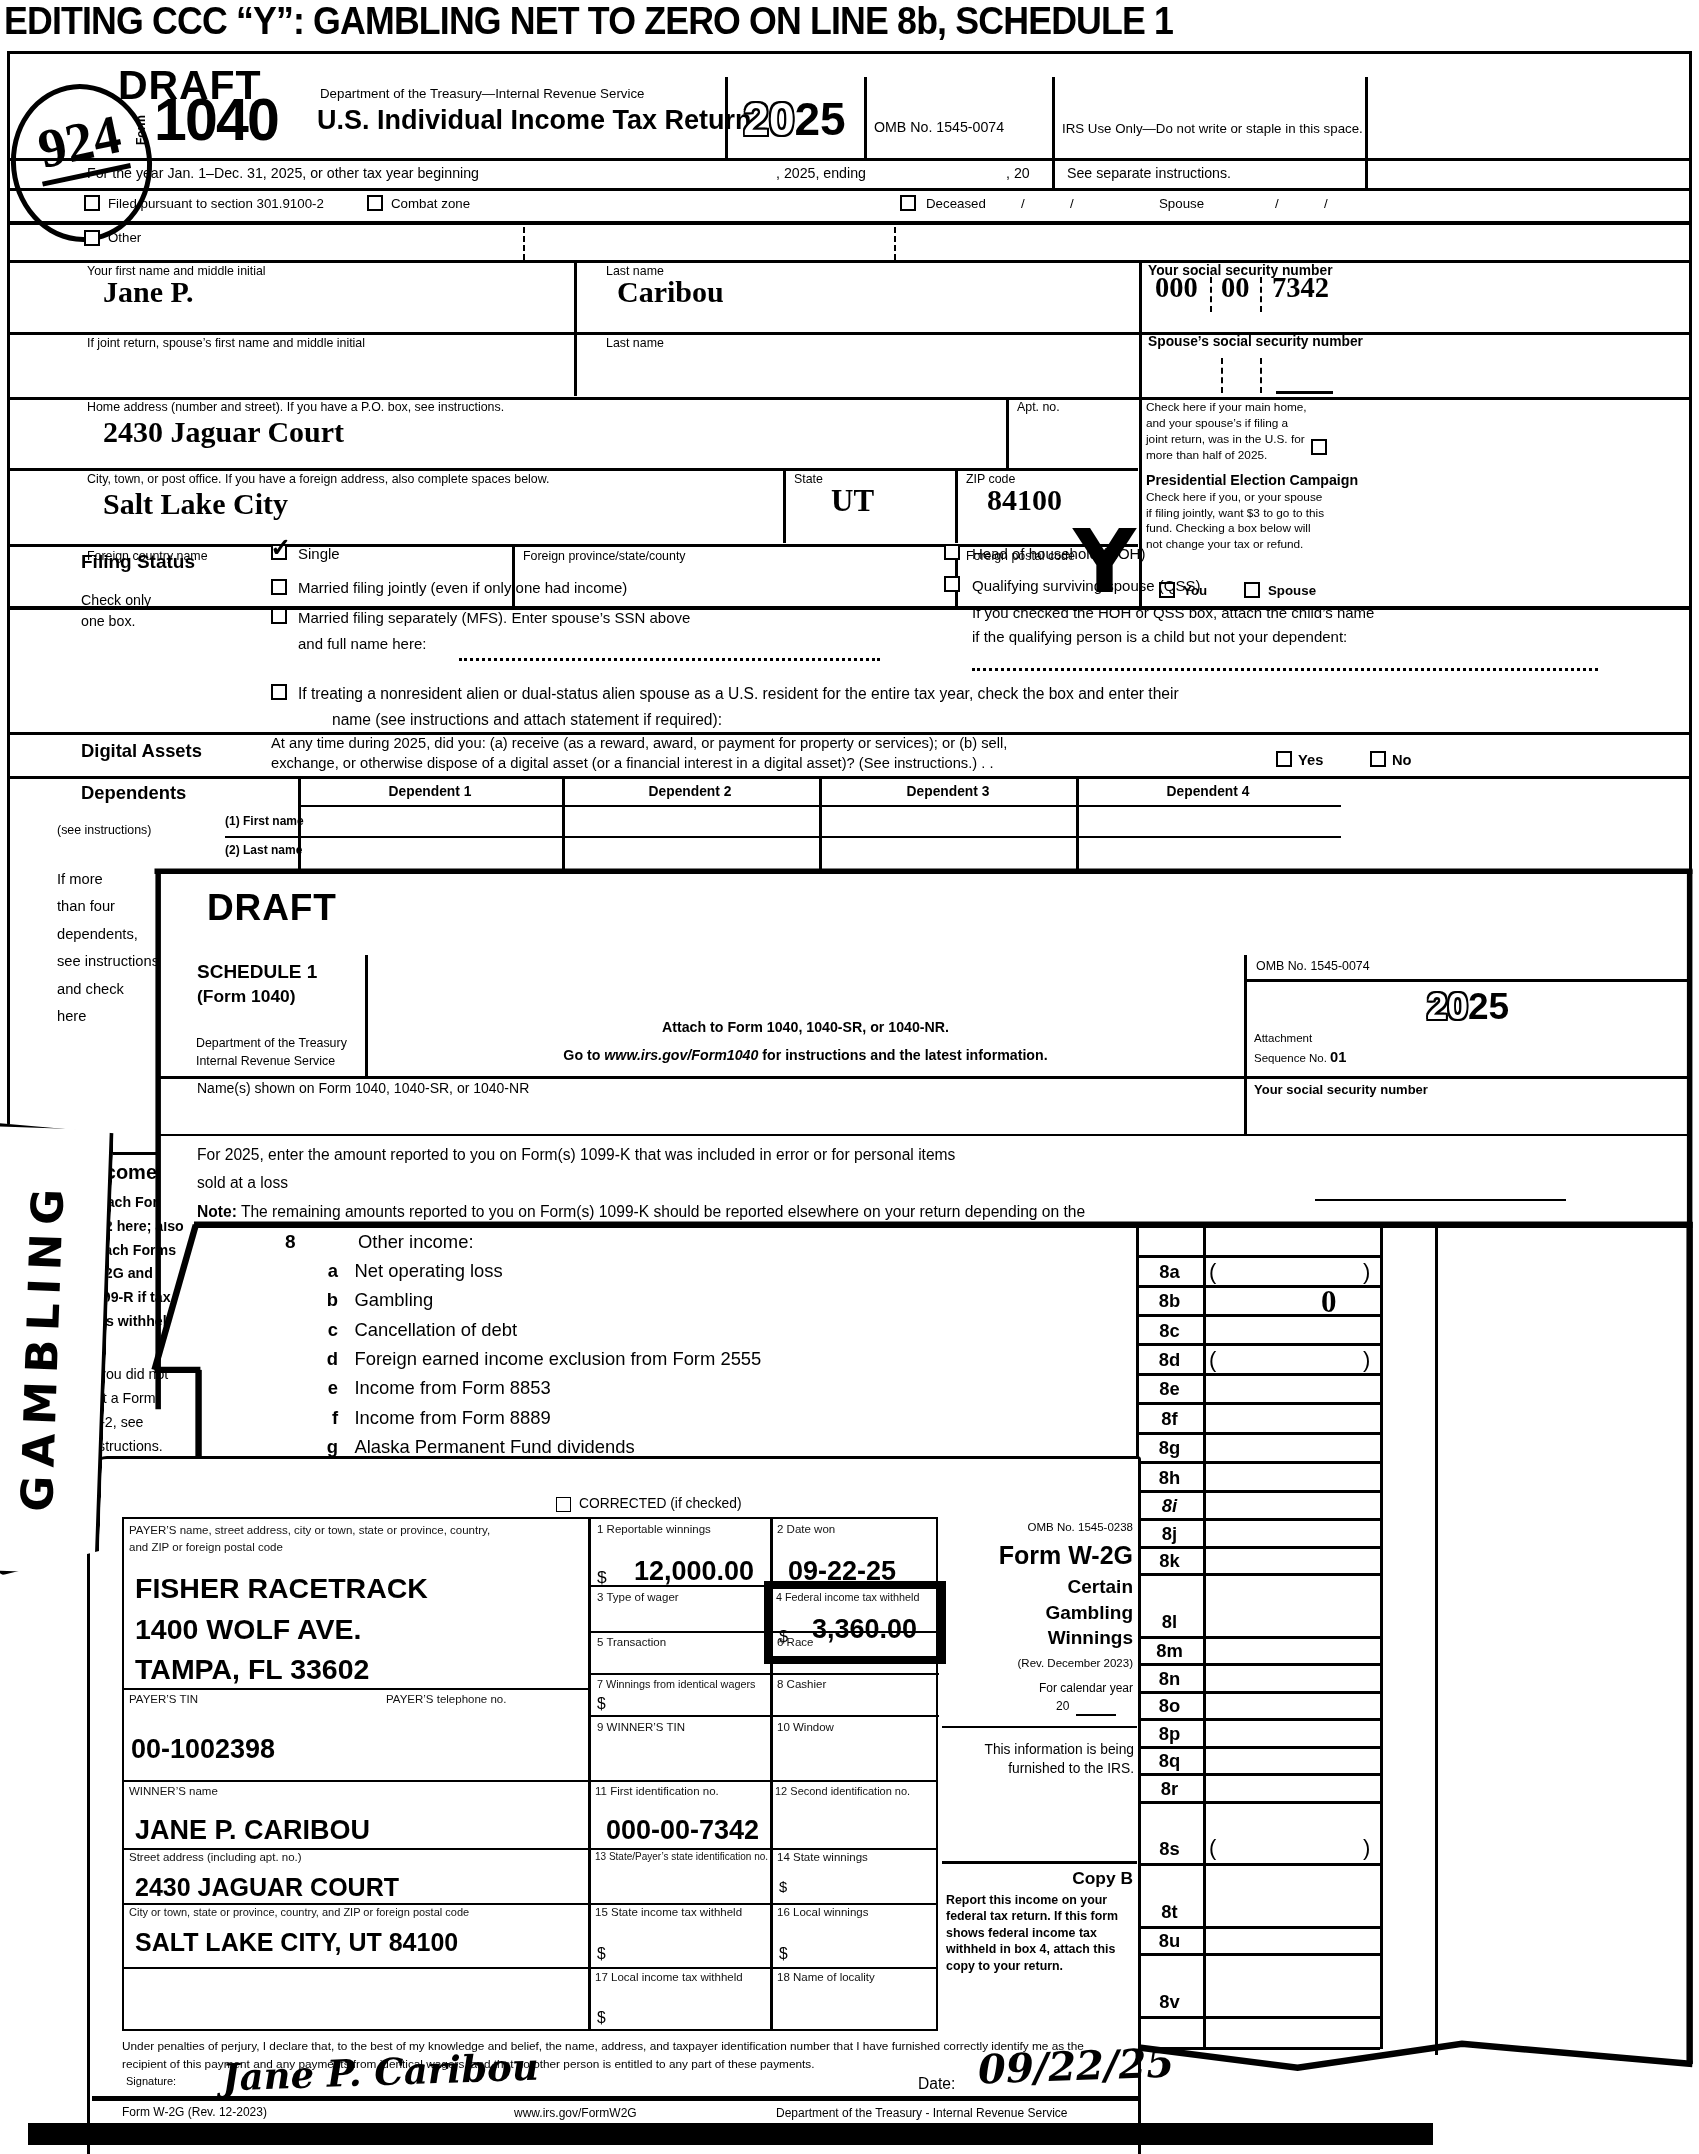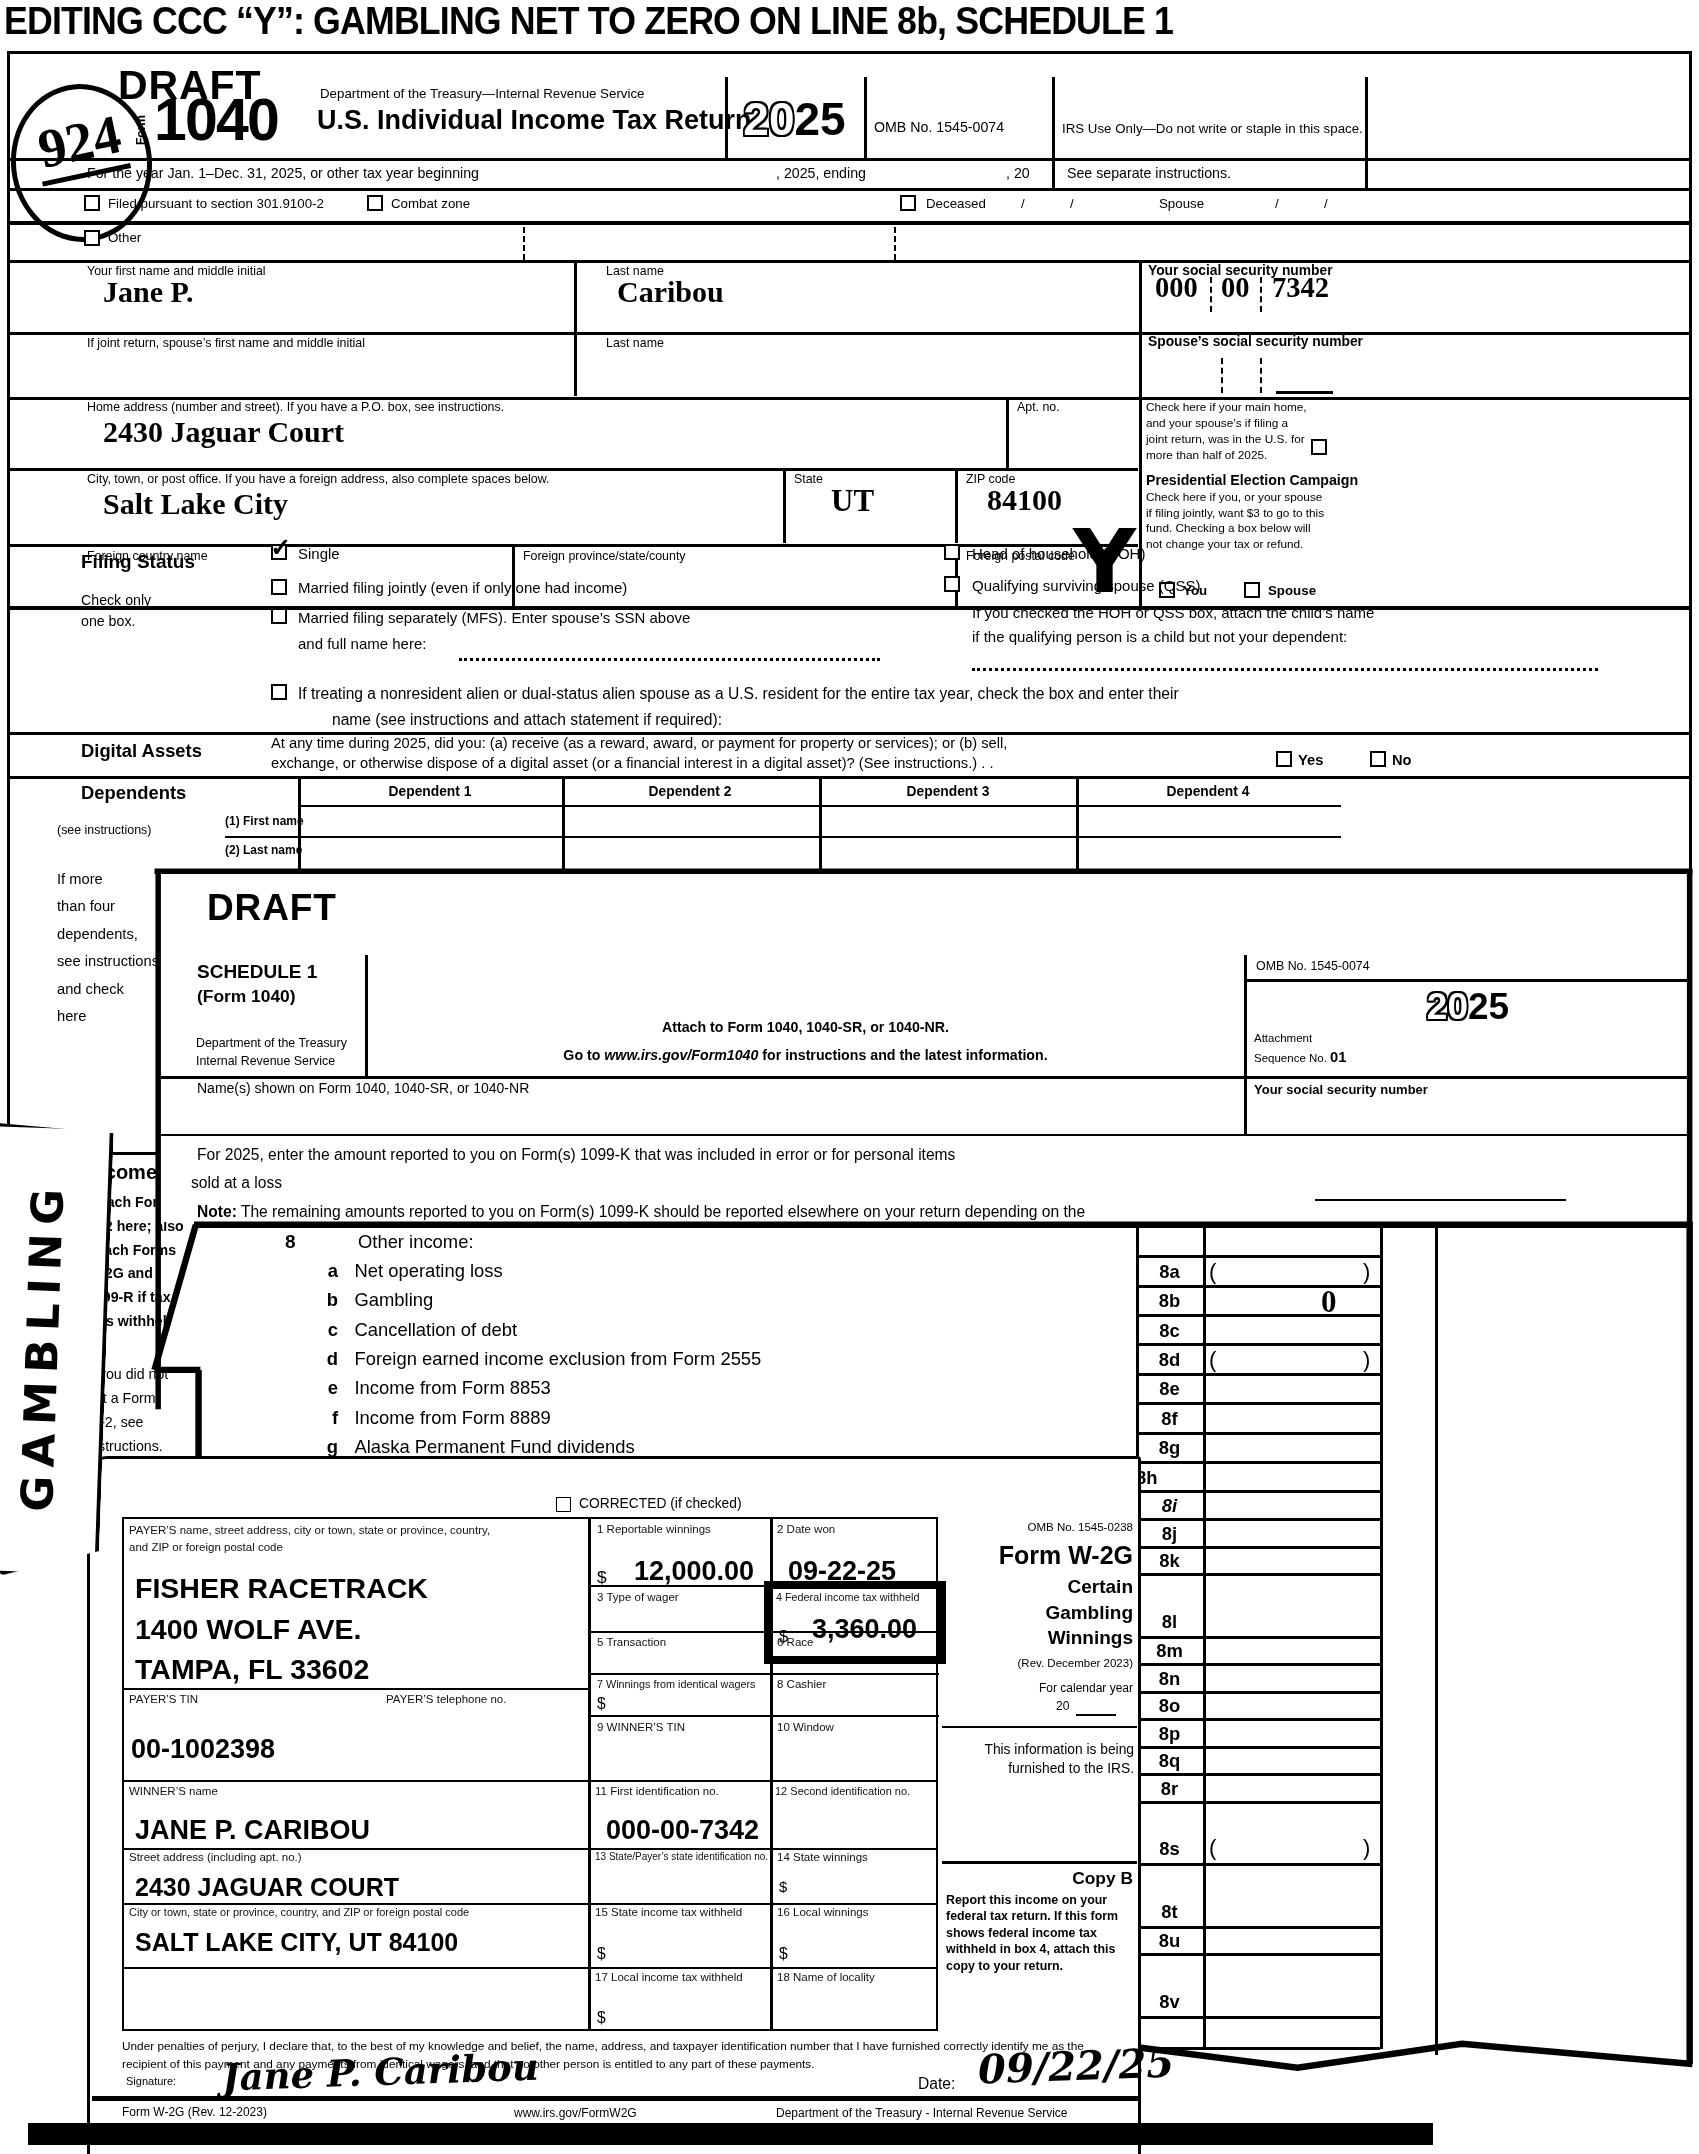--- a/index.html
+++ b/index.html
@@ -238,21 +238,21 @@
     <div class="a" style="left:1254px;top:1032px;font-size:11.5px">Attachment</div>
     <div class="a" style="left:1254px;top:1049px;font-size:11.5px">
       <span>Sequence No. </span><span class="b" style="font-size:14.7px">01</span>
     </div>
     <div class="hr" style="left:156px;top:1076px;width:1536px"></div>
     <div class="a" style="left:197px;top:1080px;font-size:14px">Name(s) shown on Form 1040, 1040-SR, or 1040-NR</div>
     <div class="vr" style="left:1244px;top:1076px;height:58px"></div>
     <div class="a b" style="left:1254px;top:1082px;font-size:13px">Your social security number</div>
     <div class="hr" style="left:156px;top:1134px;width:1536px;height:1.8px"></div>
     <div class="a" style="left:197px;top:1146px;font-size:15.6px;white-space:nowrap">For 2025, enter the amount reported to you on Form(s) 1099-K that was included in error or for personal items</div>
-    <div class="a" style="left:191px;top:1174px;width:1093px;display:flex;align-items:center;font-size:15.6px">
+    <div class="a" style="left:197px;top:1174px;width:1093px;display:flex;align-items:center;font-size:15.6px">
       <span style="white-space:nowrap">sold at a loss</span>
         <span class="dots"></span>
     </div>
     <div class="hr" style="left:1315px;top:1199px;width:251px;height:1.8px"></div>
     <div class="a" style="left:197px;top:1203px;font-size:15.6px;white-space:nowrap">
       <span class="b">Note:</span><span> The remaining amounts reported to you on Form(s) 1099-K should be reported elsewhere on your return depending on the</span>
     </div>
   </div>
 
   <div class="a" style="left:0;top:0;width:1700px;height:2154px;background:#fff;z-index:20;
@@ -312,21 +312,21 @@
         <div class="a" style="left: 1136px; top: 1349px; width: 67px; text-align: center; font-size: 18.4px; font-weight: bold; font-style: normal;">8d</div>
         <div class="a" style="left: 1209px; top: 1347px; font-size: 22px;">(</div>
         <div class="a" style="left: 1363px; top: 1347px; font-size: 22px;">)</div>
         <div class="a" style="left: 1136px; top: 1402px; width: 244px; height: 2.8px; background: rgb(0, 0, 0);"></div>
         <div class="a" style="left: 1136px; top: 1378px; width: 67px; text-align: center; font-size: 18.4px; font-weight: bold; font-style: normal;">8e</div>
         <div class="a" style="left: 1136px; top: 1432px; width: 244px; height: 2.8px; background: rgb(0, 0, 0);"></div>
         <div class="a" style="left: 1136px; top: 1408px; width: 67px; text-align: center; font-size: 18.4px; font-weight: bold; font-style: normal;">8f</div>
         <div class="a" style="left: 1136px; top: 1461px; width: 244px; height: 2.8px; background: rgb(0, 0, 0);"></div>
         <div class="a" style="left: 1136px; top: 1437px; width: 67px; text-align: center; font-size: 18.4px; font-weight: bold; font-style: normal;">8g</div>
         <div class="a" style="left: 1136px; top: 1490px; width: 244px; height: 2.8px; background: rgb(0, 0, 0);"></div>
-        <div class="a" style="left: 1136px; top: 1467px; width: 67px; font-size: 18.4px; font-weight: bold; font-style: normal;">8h</div>
+        <div class="a" style="left: 1136px; top: 1467px; width: 67px; text-align: center; font-size: 18.4px; font-weight: bold; font-style: normal;">8h</div>
         <div class="a" style="left: 1136px; top: 1518px; width: 244px; height: 2.8px; background: rgb(0, 0, 0);"></div>
         <div class="a" style="left: 1136px; top: 1495px; width: 67px; text-align: center; font-size: 18.4px; font-weight: bold; font-style: italic;">8i</div>
         <div class="a" style="left: 1136px; top: 1546px; width: 244px; height: 2.8px; background: rgb(0, 0, 0);"></div>
         <div class="a" style="left: 1136px; top: 1523px; width: 67px; text-align: center; font-size: 18.4px; font-weight: bold; font-style: normal;">8j</div>
         <div class="a" style="left: 1136px; top: 1573px; width: 244px; height: 2.8px; background: rgb(0, 0, 0);"></div>
         <div class="a" style="left: 1136px; top: 1550px; width: 67px; text-align: center; font-size: 18.4px; font-weight: bold; font-style: normal;">8k</div>
         <div class="a" style="left: 1136px; top: 1636px; width: 244px; height: 2.8px; background: rgb(0, 0, 0);"></div>
         <div class="a" style="left: 1136px; top: 1611px; width: 67px; text-align: center; font-size: 18.4px; font-weight: bold; font-style: normal;">8l</div>
         <div class="a" style="left: 1136px; top: 1663px; width: 244px; height: 2.8px; background: rgb(0, 0, 0);"></div>
         <div class="a" style="left: 1136px; top: 1640px; width: 67px; text-align: center; font-size: 18.4px; font-weight: bold; font-style: normal;">8m</div>

